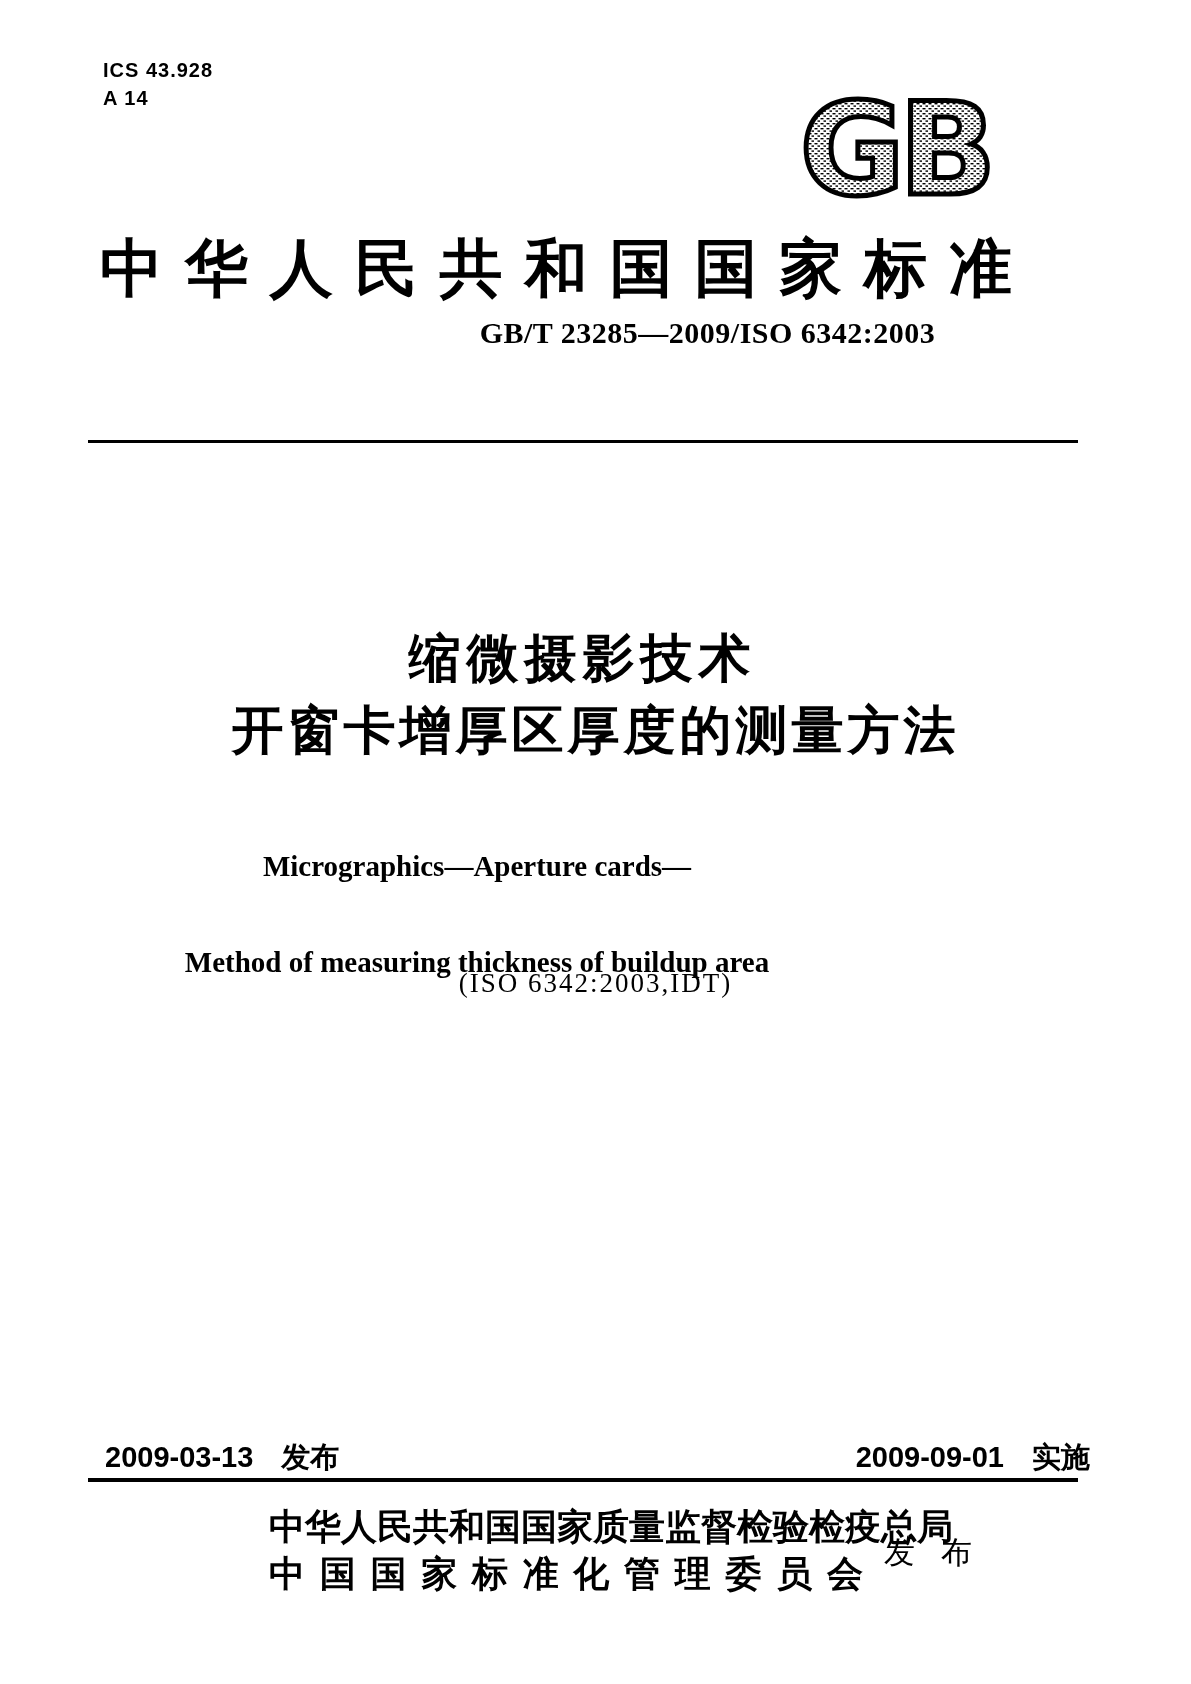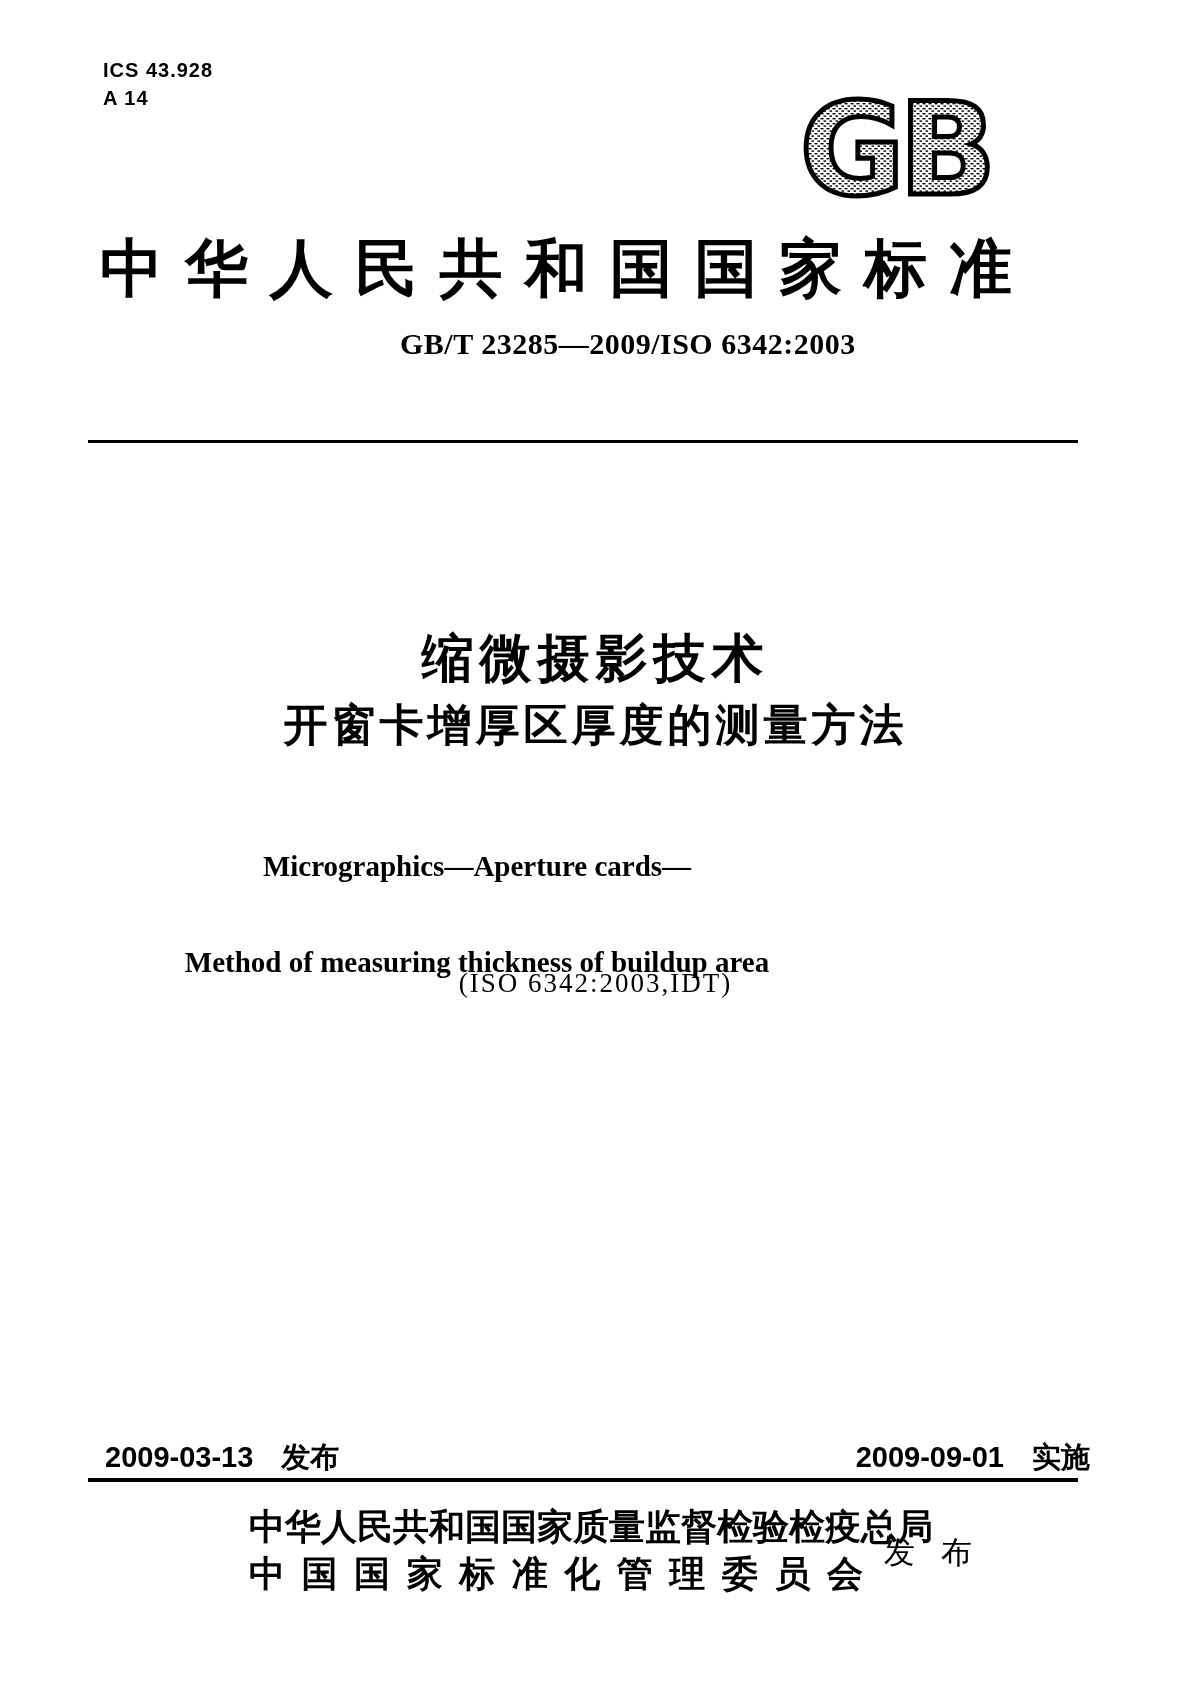--- a/index.html
+++ b/index.html
@@ -34,47 +34,47 @@
     left: 100px; top: 226px; width: 912px;
     font-size: 63px;
     font-weight: bold;
     font-family: "Liberation Serif", "DejaVu Serif", serif;
     text-align: justify;
     text-align-last: justify;
     white-space: nowrap;
   }
 
   .standard-number {
-    left: 400px; top: 327px; width: 615px;
+    left: 400px; top: 316px; width: 615px;
     font-size: 30px;
     font-weight: bold;
     font-family: "Liberation Serif", "DejaVu Serif", serif;
-    text-align: left;
+    text-align: center;
     letter-spacing: 0.5px;
     white-space: nowrap;
   }
 
   .rule { background: #000; }
   .top-rule { left: 88px; top: 440px; width: 990px; height: 3px; }
   .bottom-rule { left: 88px; top: 1478px; width: 990px; height: 4px; }
 
   .cn-title-1 {
-    left: 13px; top: 624px; width: 1165px;
+    left: 0; top: 624px; width: 1165px;
     text-align: center;
     font-family: "Liberation Sans", "DejaVu Sans", sans-serif;
     font-weight: bold;
     font-size: 52px;
     letter-spacing: 6px;
   }
   .cn-title-2 {
     left: 0; top: 696px; width: 1191px;
     text-align: center;
     font-family: "Liberation Sans", "DejaVu Sans", sans-serif;
     font-weight: bold;
-    font-size: 44px;
+    font-size: 52px;
     letter-spacing: 4px;
   }
 
   .en-title-1, .en-title-2 {
     left: 0; width: 954px;
     text-align: center;
     font-family: "Liberation Serif", "DejaVu Serif", serif;
     font-weight: bold;
     font-size: 29px;
   }
@@ -106,20 +106,21 @@
     left: 249px; top: 1504px; width: 614px;
     font-family: "Liberation Serif", "DejaVu Serif", serif;
     font-weight: bold;
     font-size: 36px;
     line-height: 1.3;
   }
   .issuer-line {
     text-align: justify;
     text-align-last: justify;
     white-space: nowrap;
+    margin-left: 20px;
   }
   .publish-label {
     left: 884px; top: 1532px;
     font-family: "Liberation Sans", "DejaVu Sans", sans-serif;
     font-size: 31px;
     letter-spacing: 26px;
     white-space: nowrap;
   }
 </style>
 </head>

